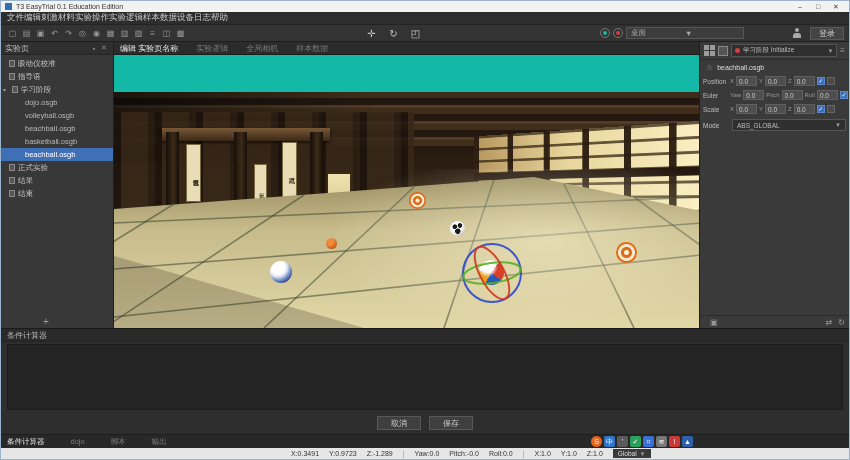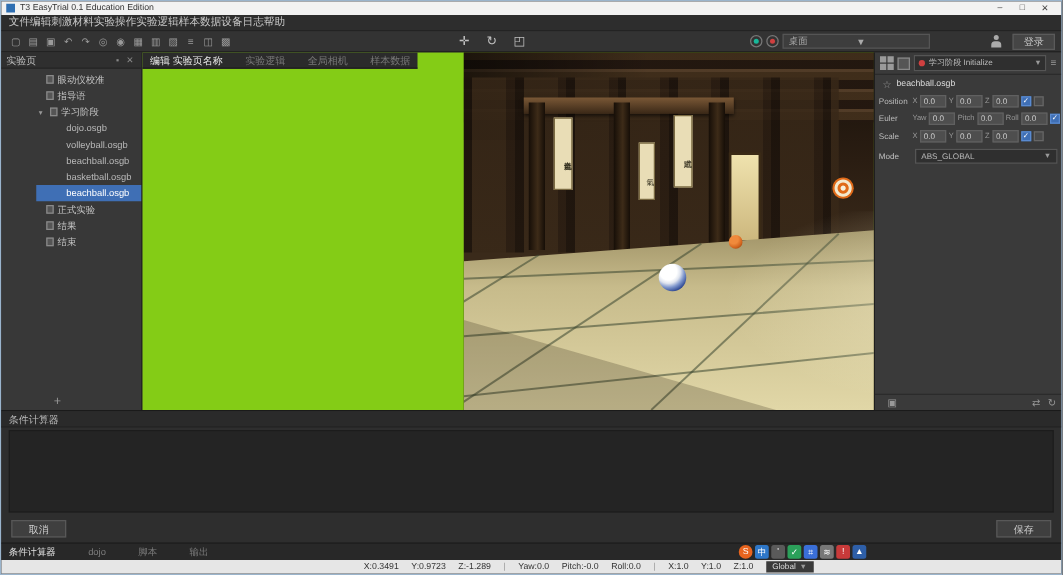--- a/index.html
+++ b/index.html
@@ -35,29 +35,29 @@
 
   
   .main { flex:1 1 auto; display:flex; min-height:0; }
 
   
   .sidebar { width:113px; background:#383838; border-right:1px solid #1f1f1f; display:flex; flex-direction:column; }
   .panel-head { height:13px; background:#2f2f2f; border-bottom:1px solid #252525; display:flex; align-items:center; padding:0 4px; }
   .panel-head .ph-title { font-size:8px; color:#bbb; flex:1; }
   .ph-ico { font-size:7px; color:#888; width:10px; text-align:center; }
   .tree { flex:1; padding-top:2px; }
-  .trow { height:13px; display:flex; align-items:center; font-size:7.5px; color:#c4c4c4; padding-left:8px; gap:3px; white-space:nowrap;margin-left:28px; }
+  .trow { height:13px; display:flex; align-items:center; font-size:7.5px; color:#c4c4c4; padding-left:8px; gap:3px; white-space:nowrap; }
   .trow .doc { width:6px; height:7px; border:1px solid #8a8a8a; background:#555; flex:0 0 auto; }
   .trow .chev { font-size:6px; color:#999; width:6px; margin-left:-6px; }
   .trow.file { padding-left:24px; color:#b8b8b8; }
   .trow.selected { background:#3f6fb5; color:#fff; }
   .add-btn { height:14px; display:flex; align-items:center; padding-left:42px; font-size:10px; color:#999; }
 
   
-  .viewport { flex:1; display:flex; flex-direction:row; min-width:0; background:#84cc16;gap:37px; }
+  .viewport { flex:1; display:flex; flex-direction:column; min-width:0; background:#14b8a6;gap:37px; }
   .vtabs { height:13px; background:#2b2b2b; display:flex; align-items:center; gap:18px; padding:0 6px; border-bottom:1px solid #1c1c1c; }
   .vtab { font-size:8px; color:#777; white-space:nowrap; }
   .vtab.active { color:#e8e8e8; }
   .scene { position:relative; flex:1; overflow:hidden; background:linear-gradient(180deg,#17100a 0%,#2a1d12 30%,#3a2a1a 55%); }
 
   
   .sc-ceiling { position:absolute; left:0; top:0; width:100%; height:56px;
     background:repeating-linear-gradient(180deg,#43301c 0 6px,#241810 6px 13px,#57402a 13px 16px);
     opacity:.9; }
   .sc-ceiling-shade { position:absolute; left:0; top:0; width:45%; height:70px; background:linear-gradient(90deg,rgba(0,0,0,.55),rgba(0,0,0,0)); }
@@ -152,21 +152,21 @@
   
   .bottom-panel { height:106px; background:#2e2e2e; border-top:1px solid #1a1a1a; display:flex; flex-direction:column; flex:0 0 auto; }
   .bp-title { height:13px; display:flex; align-items:center; padding:0 6px; font-size:8px; color:#bbb; background:#2a2a2a; border-bottom:1px solid #232323; }
   .bp-cond { height:20px; display:flex; align-items:center; gap:5px; padding:0 6px; }
   .bp-cond .t { font-size:8px; color:#bbb; }
   .mini-select { width:44px; height:13px; background:#3d3d3d; border:1px solid #555; display:flex; align-items:center; padding:0 4px; }
   .mini-select span.txt { flex:1; font-size:7.5px; color:#bbb; }
   .bp-cond .sp { flex:1; }
   .btn { min-width:44px; height:14px; background:#3f3f3f; border:1px solid #585858; color:#ccc; font-size:8px; display:flex; align-items:center; justify-content:center; }
   .bp-area { flex:1; margin:2px 6px; background:#242424; border:1px solid #1c1c1c; }
-  .bp-foot { height:22px; display:flex; align-items:center; justify-content:space-between; gap:8px; padding:0 8px; }
+  .bp-foot { height:22px; display:flex; align-items:center; justify-content:center; gap:8px; padding:0 8px; }
 
   
   .bottombar { height:14px; background:#282828; display:flex; align-items:center; padding:0 6px; gap:26px; flex:0 0 auto; border-top:1px solid #1d1d1d; }
   .btab { font-size:7.5px; color:#7d7d7d; white-space:nowrap; }
   .btab.active { color:#e0e0e0; }
   .bb-sp { flex:1; }
   .tray { display:flex; gap:2px; margin-right:150px; }
   .chip { width:11px; height:11px; border-radius:2px; color:#fff; font-size:7px; display:flex; align-items:center; justify-content:center; }
   .c1{ background:#e8641e; border-radius:50%; } .c2{ background:#2e77c8; } .c3{ background:#5a5a5a; }
   .c4{ background:#2ba05a; } .c5{ background:#3a6fd8; } .c6{ background:#777; }

